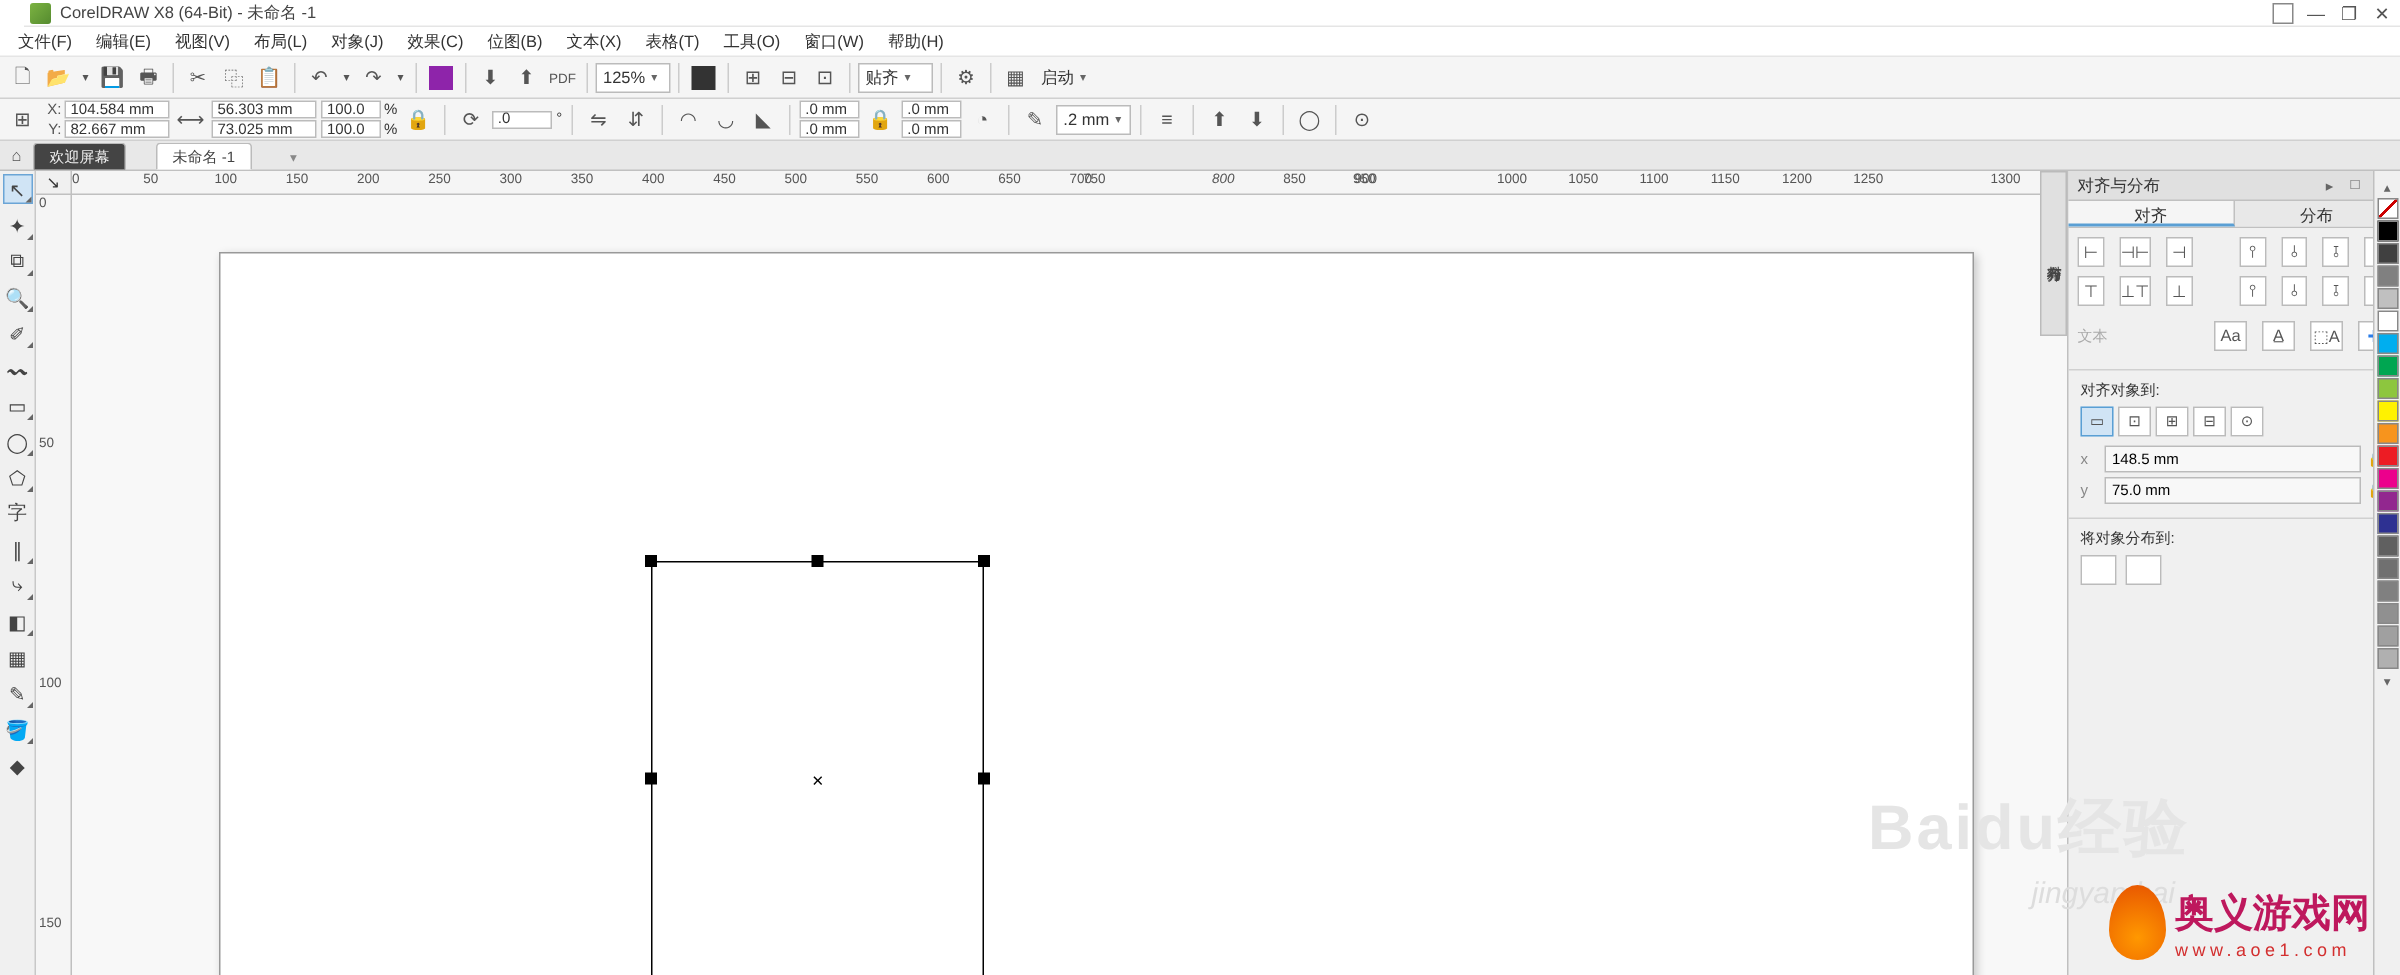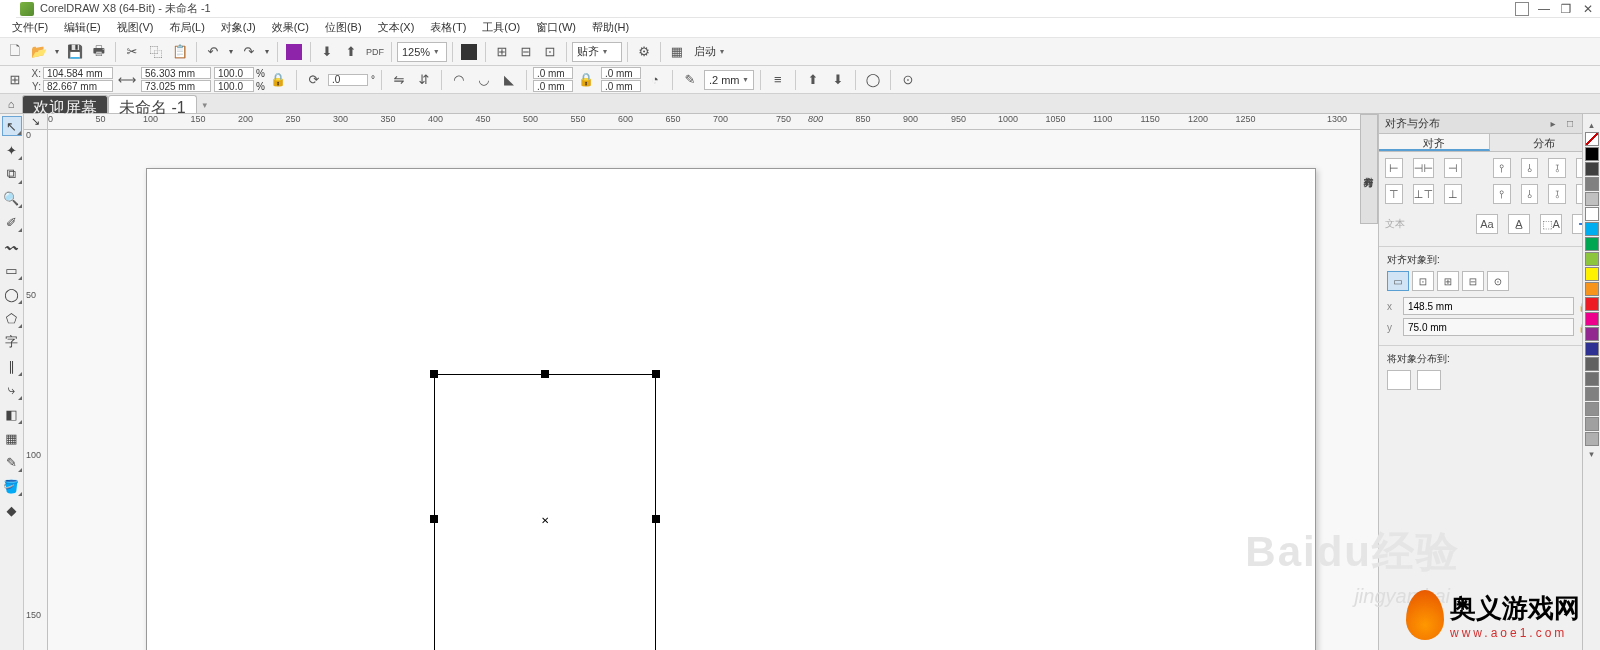--- a/index.html
+++ b/index.html
@@ -29,21 +29,21 @@
 .propbar { height:28px; background:#f5f5f5; border-bottom:1px solid #d0d0d0; display:flex; align-items:center; padding:0 4px; gap:3px; font-size:10px; }
 .coordgroup { display:flex; flex-direction:column; gap:1px; }
 .coordrow { display:flex; align-items:center; gap:2px; height:12px; }
 .coordlbl { width:12px; font-size:10px; color:#555; text-align:right; }
 .coordval { width:70px; height:12px; border:1px solid #bbb; background:#fff; padding:0 3px; font-size:10px; display:flex; align-items:center; }
 .coordval.sm { width:40px; }
 
 
 .tabrow { height:20px; background:#e8e8e8; border-bottom:1px solid #c0c0c0; display:flex; align-items:flex-end; padding-left:2px; }
 .tabrow .home { width:18px; height:18px; display:flex; align-items:center; justify-content:center; color:#555; margin-right:2px; }
-.tabrow .tab { height:18px; padding:2px 10px; background:#d8d8d8; border:1px solid #bbb; border-bottom:none; border-radius:3px 3px 0 0; font-size:16px; color:#444; margin-right:0; }
+.tabrow .tab { height:18px; padding:2px 10px; background:#d8d8d8; border:1px solid #bbb; border-bottom:none; border-radius:3px 3px 0 0; font-size:10px; color:#444; margin-right:20px; }
 .tabrow .tab.active { background:#fff; }
 .tabrow .tab.welcome { background:#444; color:#eee; }
 
 
 .main { position:absolute; top:114px; left:0; right:0; bottom:0; display:flex; }
 
 
 .toolbox { width:24px; background:#f0f0f0; border-right:1px solid #c8c8c8; display:flex; flex-direction:column; align-items:center; padding-top:2px; gap:4px; }
 .tool { width:20px; height:20px; display:flex; align-items:center; justify-content:center; color:#444; font-size:13px; position:relative; }
 .tool.active { background:#d0e4f5; border:1px solid #6ba5d6; }
@@ -99,21 +99,21 @@
 .palette { position:absolute; right:0; top:0; width:18px; bottom:0; background:#f0f0f0; border-left:1px solid #c0c0c0; display:flex; flex-direction:column; align-items:center; padding-top:4px; }
 .palette .swatch { width:14px; height:14px; margin-bottom:1px; border:1px solid #888; }
 .palette .noswatch { width:14px; height:14px; margin-bottom:1px; border:1px solid #888; background:linear-gradient(to bottom right,#fff 45%,#c00 45%,#c00 55%,#fff 55%); }
 .palette .arrow { font-size:9px; color:#666; margin:2px 0; }
 
 
 .wm1 { position:absolute; right:140px; bottom:70px; font-size:42px; color:#e5e5e5; font-weight:bold; letter-spacing:2px; pointer-events:none; }
 .wm-logo { position:absolute; right:20px; bottom:10px; display:flex; align-items:center; gap:6px; pointer-events:none; }
 .wm-logo .flame { width:38px; height:50px; background:radial-gradient(circle at 50% 70%,#ff9800,#e65100); border-radius:50% 50% 50% 50% / 60% 60% 40% 40%; }
 .wm-logo .txt { display:flex; flex-direction:column; }
-.wm-logo .txt .big { font-size:26px; font-weight:bold; color:#000000;font-family:Liberation Serif, serif; }
+.wm-logo .txt .big { font-size:26px; font-weight:bold; color:#be185d;font-family:Liberation Serif, serif; }
 .wm-logo .txt .sm { font-size:12px; color:#d32f2f; letter-spacing:3px; }
 .wm-sub { position:absolute; right:150px; bottom:42px; font-size:20px; color:#ddd; font-style:italic; pointer-events:none; }
 </style>
 </head>
 <body>
 
 <div class="titlebar">
   <div class="logo"></div>
   <div class="title">CorelDRAW X8 (64-Bit) - 未命名 -1</div>
   <div class="wctrl">
@@ -305,25 +305,25 @@
         <div class="tick" style="left: 237.5px;">250</div>
         <div class="tick" style="left: 285px;">300</div>
         <div class="tick" style="left: 332.5px;">350</div>
         <div class="tick" style="left: 380px;">400</div>
         <div class="tick" style="left: 427.5px;">450</div>
         <div class="tick" style="left: 475px;">500</div>
         <div class="tick" style="left: 522.5px;">550</div>
         <div class="tick" style="left: 570px;">600</div>
         <div class="tick" style="left: 617.5px;">650</div>
         <div class="tick" style="left: 665px;">700</div>
-        <div class="tick" style="left: 728px;">750</div>
+        <div class="tick" style="left: 674px;">750</div>
         <div class="tick" style="left: 760px; font-style: italic;">800</div>
         <div class="tick" style="left: 807.5px;">850</div>
         <div class="tick" style="left: 855px;">900</div>
-        <div class="tick" style="left: 903px; text-align: center;">950</div>
+        <div class="tick" style="left: 854px; text-align: center;">950</div>
         <div class="tick" style="left: 950px;">1000</div>
         <div class="tick" style="left: 997.5px;">1050</div>
         <div class="tick" style="left: 1045px;">1100</div>
         <div class="tick" style="left: 1092.5px;">1150</div>
         <div class="tick" style="left: 1140px;">1200</div>
         <div class="tick" style="left: 1187.5px;">1250</div>
         <div class="tick" style="left: 1235px; margin-left: 44px;">1300</div>
       </div>
     <div class="ruler-v" id="rv">
         <div class="tick" style="top: 0px;">0</div>

